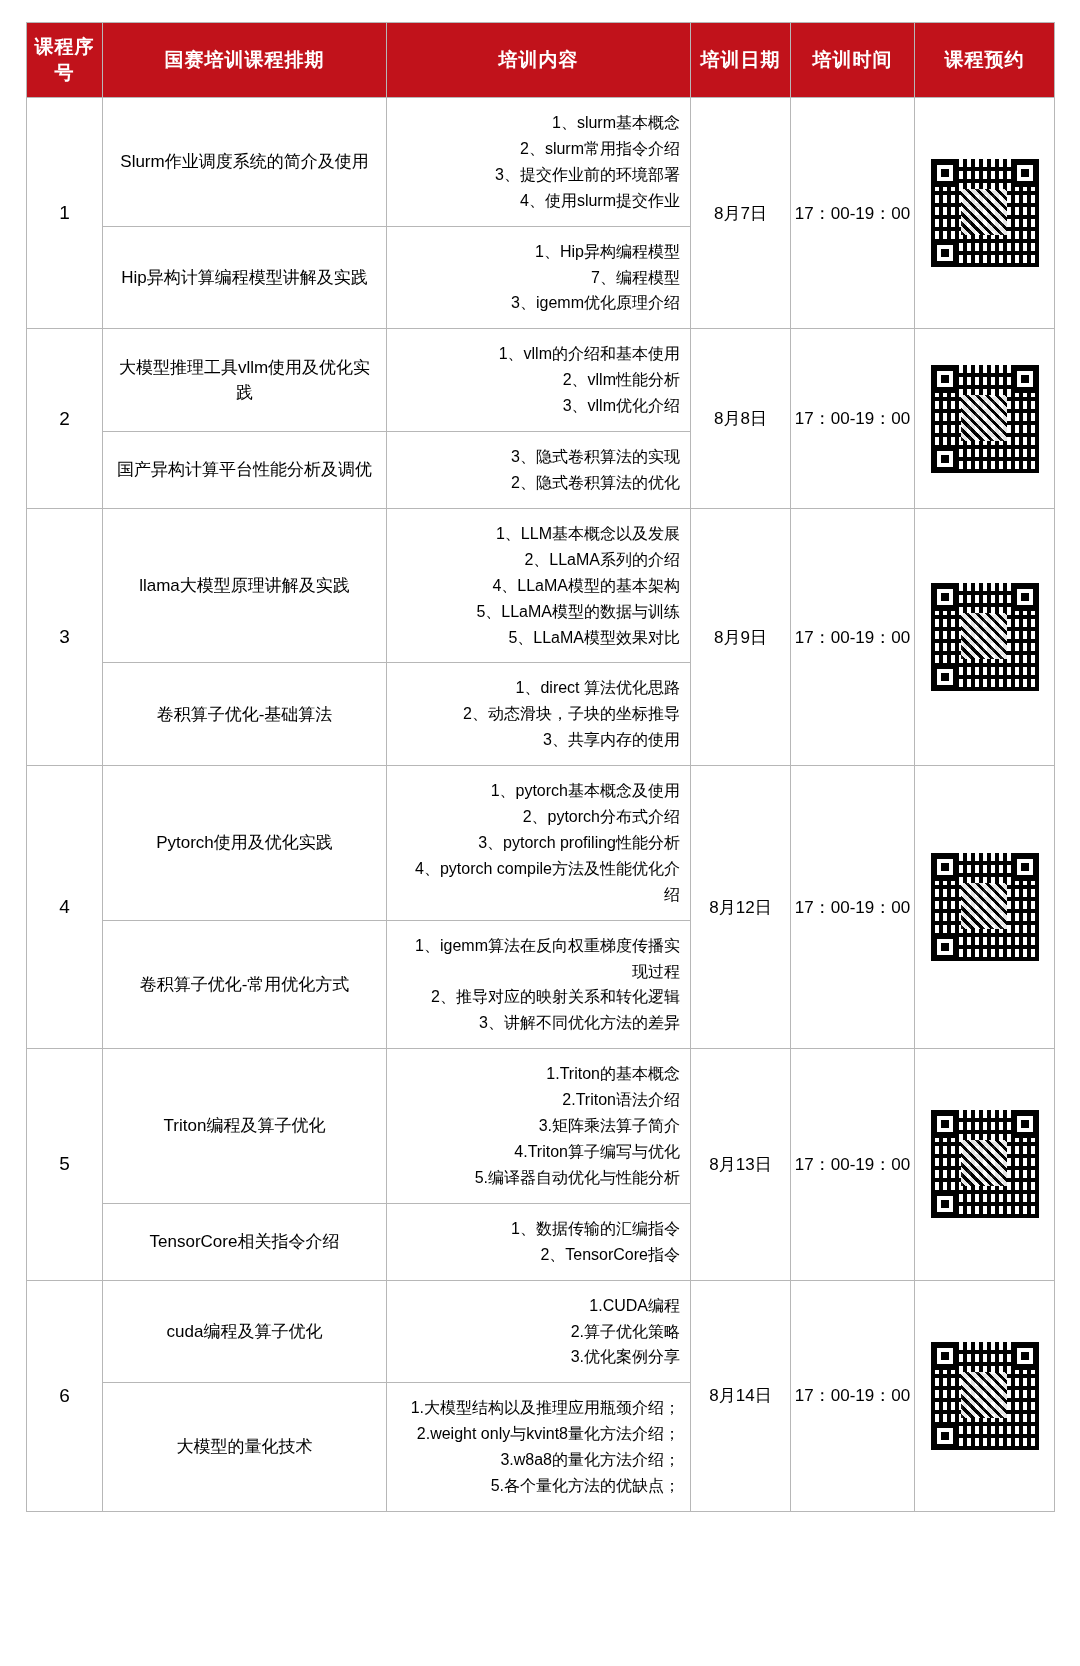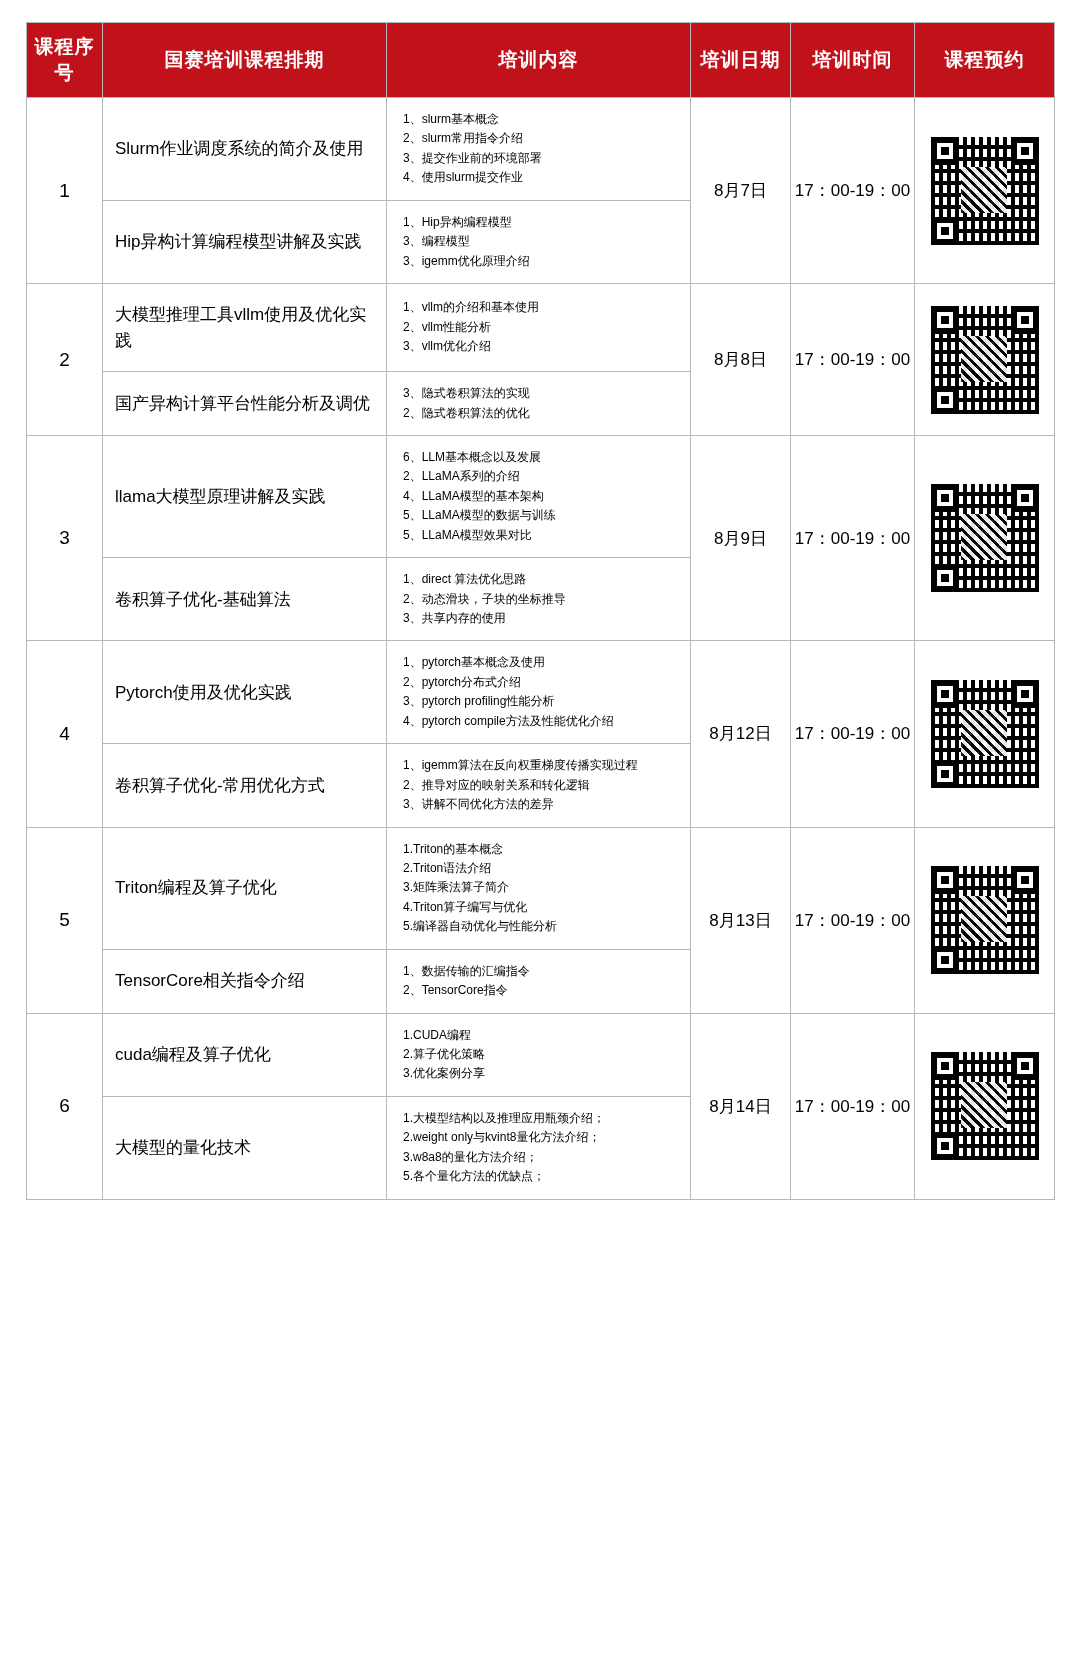--- a/index.html
+++ b/index.html
@@ -45,30 +45,30 @@
   col.c-content { width: 304px; }
   col.c-date    { width: 100px; }
   col.c-time    { width: 124px; }
   col.c-qr      { width: 140px; }
 
   td.idx {
     text-align: center;
     font-size: 19px;
   }
   td.title {
-    text-align: left;
+    text-align: center;
     font-size: 17px;
     line-height: 1.5;
     padding: 18px 12px;
   }
   td.content {
-    font-size: 12px;
+    font-size: 16px;
     line-height: 1.62;
     padding: 12px 10px 12px 16px;
-    text-align: left;
+    text-align: right;
   }
   td.content .ln {
     white-space: pre-wrap;
   }
   td.date, td.time {
     text-align: center;
     font-size: 17px;
     margin-top: 43px;
   }
   td.qrcell {
@@ -166,21 +166,21 @@
                 <div class="qr-bl"></div>
                 <div class="qr-quiet"></div>
               </div>
             </div>
           </td>
         </tr>
         <tr>
           <td class="title">Hip异构计算编程模型讲解及实践</td>
           <td class="content">
             <div class="ln">1、Hip异构编程模型</div>
-            <div class="ln">3、编程模型</div>
+            <div class="ln">7、编程模型</div>
             <div class="ln">3、igemm优化原理介绍</div>
           </td>
         </tr>
         <tr>
           <td class="idx" rowspan="2">2</td>
           <td class="title">大模型推理工具vllm使用及优化实践</td>
           <td class="content">
             <div class="ln">1、vllm的介绍和基本使用</div>
             <div class="ln">2、vllm性能分析</div>
             <div class="ln">3、vllm优化介绍</div>
@@ -200,21 +200,21 @@
           <td class="title">国产异构计算平台性能分析及调优</td>
           <td class="content">
             <div class="ln">3、隐式卷积算法的实现</div>
             <div class="ln">2、隐式卷积算法的优化</div>
           </td>
         </tr>
         <tr>
           <td class="idx" rowspan="2">3</td>
           <td class="title">llama大模型原理讲解及实践</td>
           <td class="content">
-            <div class="ln">6、LLM基本概念以及发展</div>
+            <div class="ln">1、LLM基本概念以及发展</div>
             <div class="ln">2、LLaMA系列的介绍</div>
             <div class="ln">4、LLaMA模型的基本架构</div>
             <div class="ln">5、LLaMA模型的数据与训练</div>
             <div class="ln">5、LLaMA模型效果对比</div>
           </td>
           <td class="date" rowspan="2">8月9日</td>
           <td class="time" rowspan="2">17：00-19：00</td>
           <td class="qrcell" rowspan="2">
             <div class="qr">
               <div class="qr-inner">

